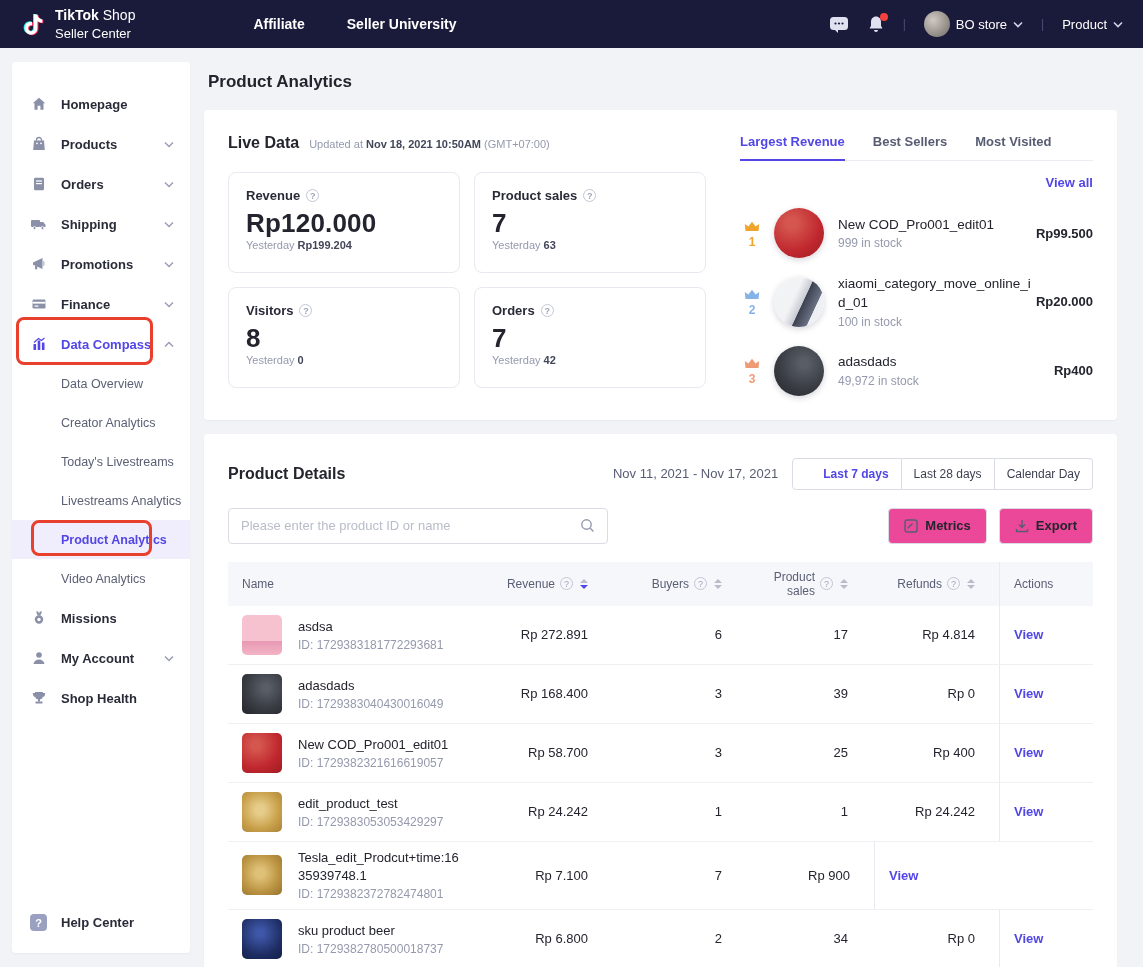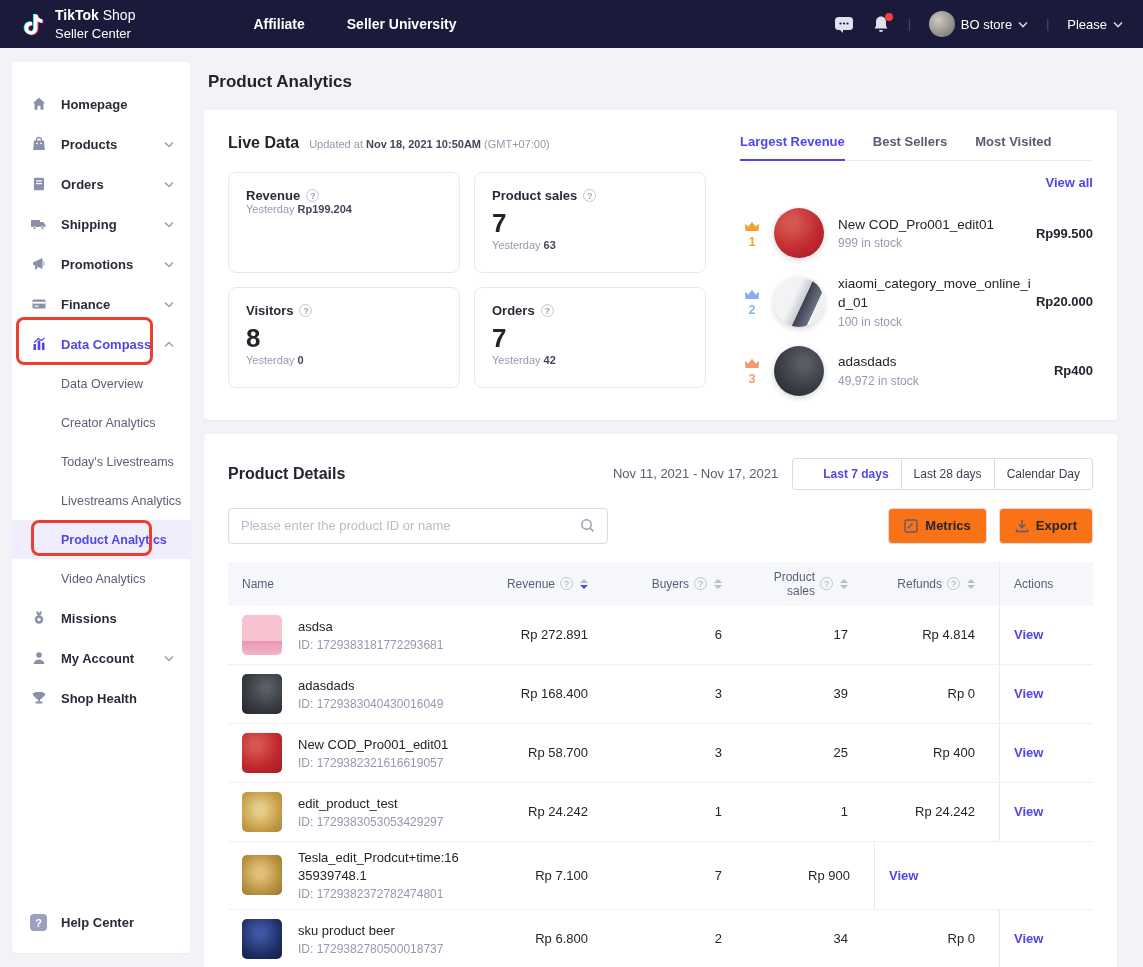--- a/index.html
+++ b/index.html
@@ -106,21 +106,21 @@
   .seg-btn + .seg-btn { border-left:none; }
   .seg-btn:first-child { border-radius:4px 0 0 4px; }
   .seg-btn:last-child { border-radius:0 4px 4px 0; }
   .seg-btn.active { color:#5246e6; font-weight:bold;padding-left:30px; }
   .pd-toolbar { display:flex; align-items:center; margin-top:18px; }
   .search-box { width:380px; height:36px; border:1px solid #dadce5; border-radius:4px;
     display:flex; align-items:center; padding:0 12px; background:#fff; }
   .search-box input { border:none; outline:none; flex:1; font-size:13px; font-family:inherit; color:#23242e; }
   .search-box input::placeholder { color:#b9bcc9; }
   .toolbar-right { margin-left:auto; display:flex; gap:12px; }
-  .tool-btn { height:36px; border:1px solid #dadce5; border-radius:4px; background:#f97316;
+  .tool-btn { height:36px; border:1px solid #dadce5; border-radius:4px; background:#ec4899;
     display:flex; align-items:center; gap:7px; padding:0 15px; font-size:13px; font-weight:bold;
     color:#23242e; cursor:pointer; font-family:inherit; }
   .tool-btn svg { color:#585c73; }
   
   .table { margin-top:18px; }
   .t-grid { display:grid; grid-template-columns:minmax(0,1fr) 150px 120px 130px 125px 94px; align-items:stretch; }
   .t-head { background:#f6f7fa; height:44px; font-size:12px; color:#5a5e75; }
   .t-head .cell { display:flex; align-items:center; }
   .cell { padding:0 10px; min-width:0; }
   .cell.first { padding-left:14px; }
@@ -191,21 +191,21 @@
       <span class="avatar"></span>
       <span>BO store</span>
       <span style="display:flex">
         <svg width="10" height="7" viewBox="0 0 10 7">
             <polyline points="1,1.5 5,5.5 9,1.5" fill="none" stroke="#cfd1e4" stroke-width="1.6"></polyline>
           </svg>
       </span>
     </span>
     <span class="nav-sep">|</span>
     <span class="lang-group">
-      <span>Please</span>
+      <span>Product</span>
       <span style="display:flex">
         <svg width="10" height="7" viewBox="0 0 10 7">
             <polyline points="1,1.5 5,5.5 9,1.5" fill="none" stroke="#cfd1e4" stroke-width="1.6"></polyline>
           </svg>
       </span>
     </span>
   </div>
 </div>
 
 <div class="sidebar">
@@ -384,20 +384,21 @@
           <b>Nov 18, 2021 10:50AM</b>
           <span>(GMT+07:00)</span>
         </span>
       </div>
       <div class="stats-grid">
         <div class="stat-card">
           <div class="stat-label-row">
             <span>Revenue</span>
             <span class="q-icon"></span>
           </div>
+          <div class="stat-value">Rp120.000</div>
           <div class="stat-yesterday">
             <span>Yesterday</span><b>Rp199.204</b>
           </div>
         </div>
         <div class="stat-card">
           <div class="stat-label-row">
             <span>Product sales</span>
             <span class="q-icon"></span>
           </div>
           <div class="stat-value">7</div>

